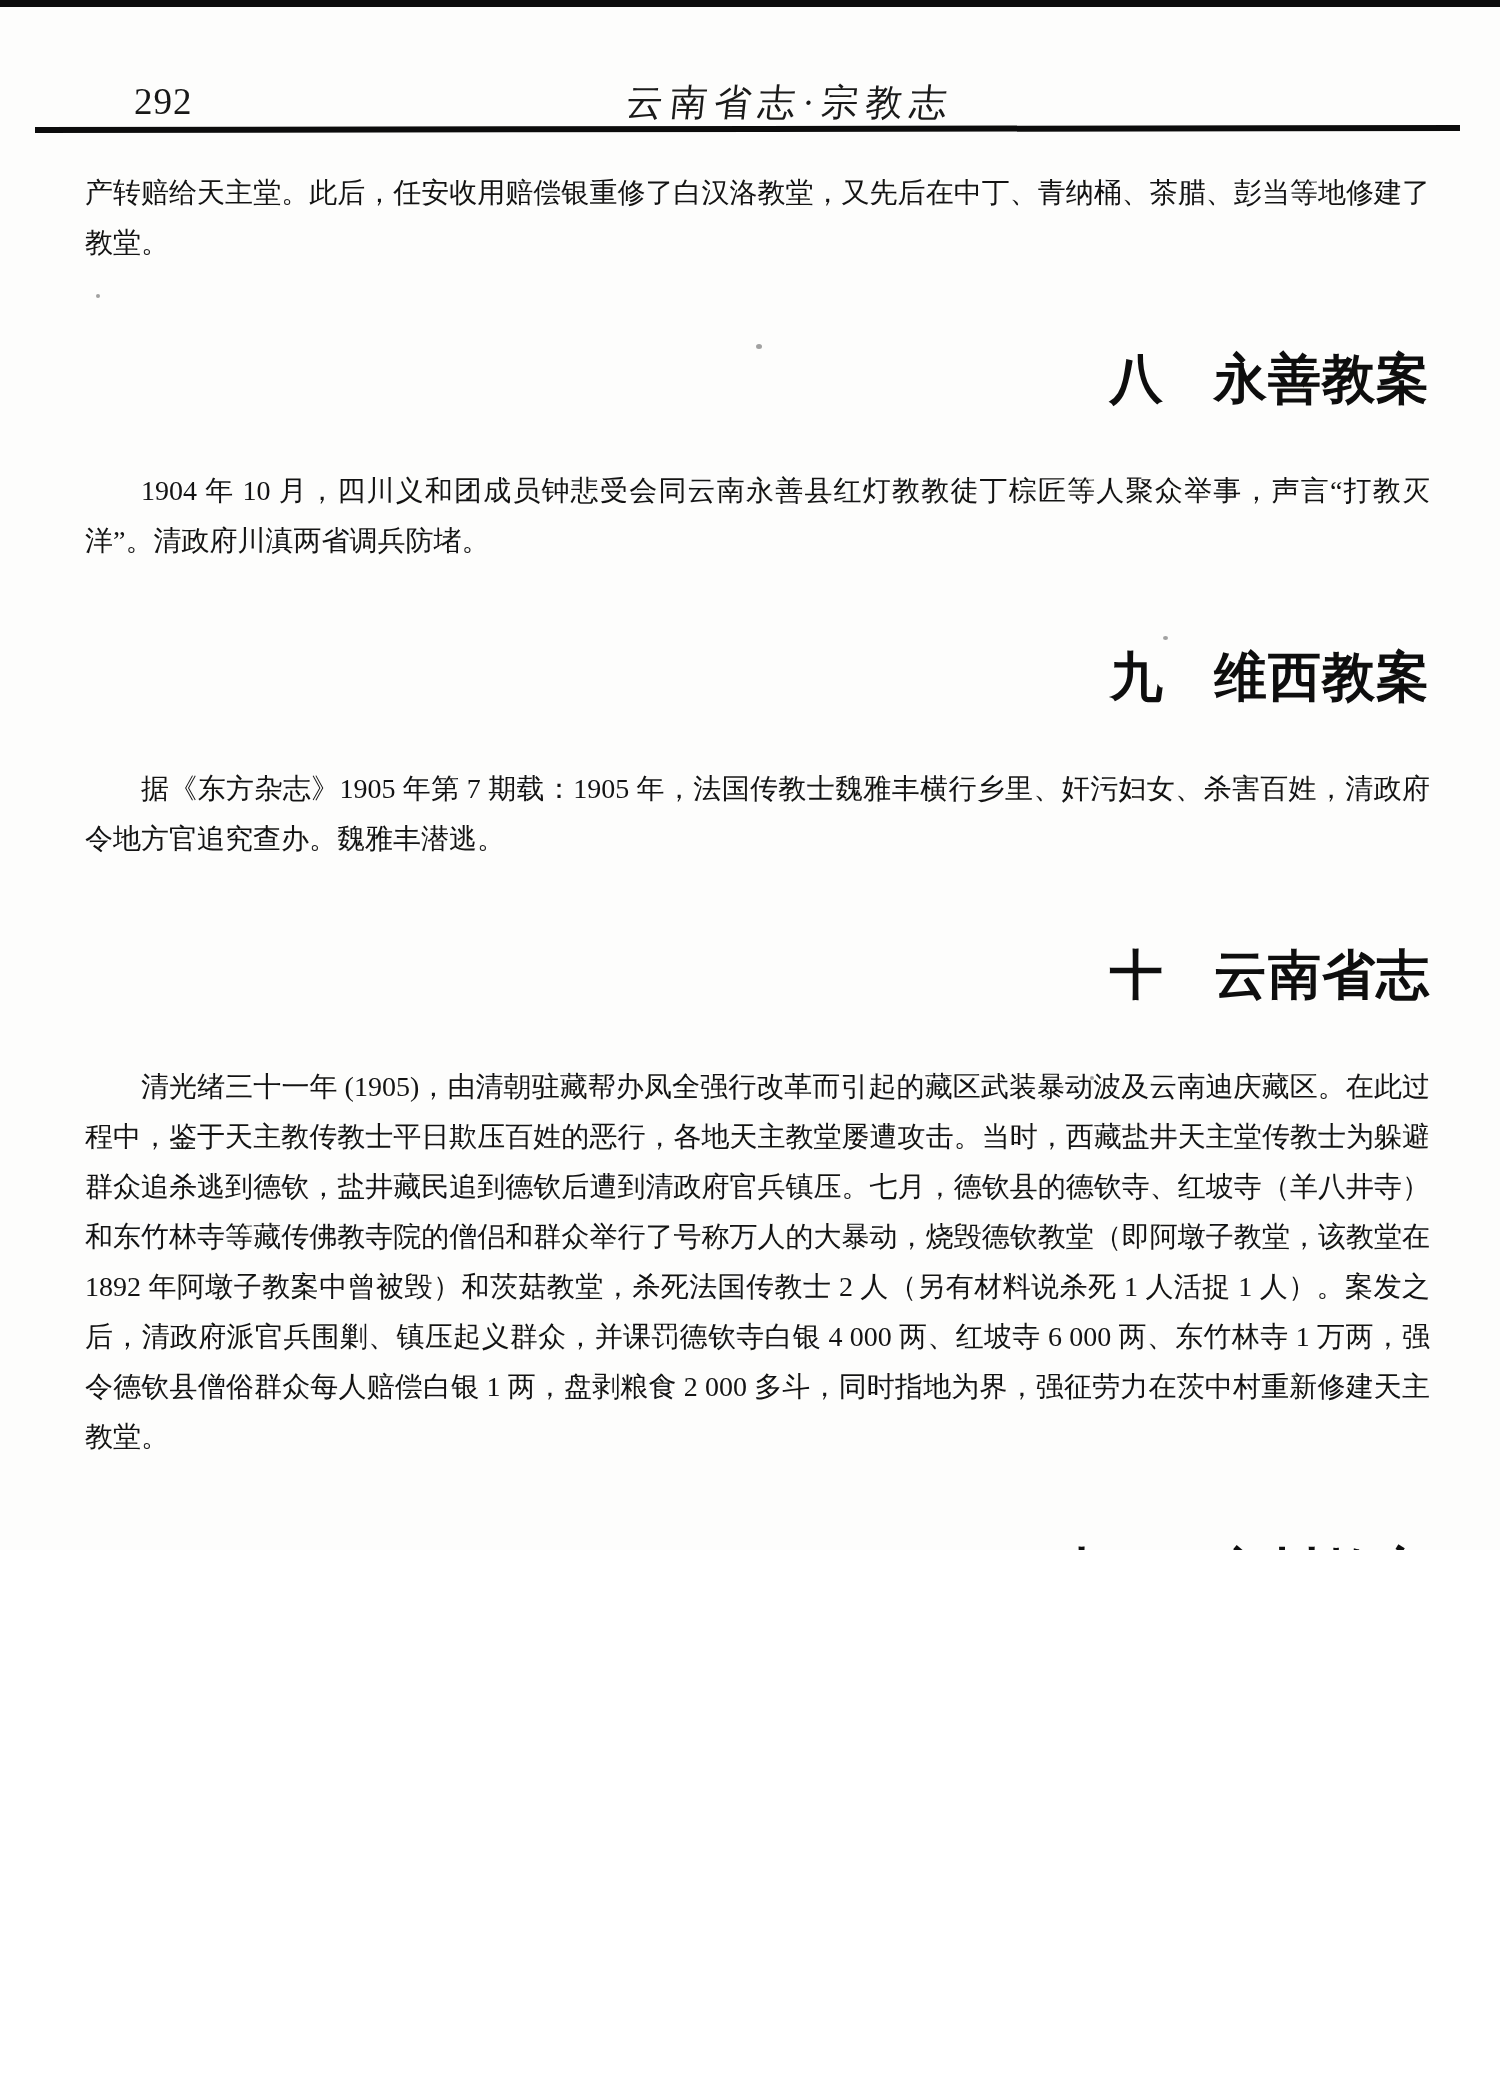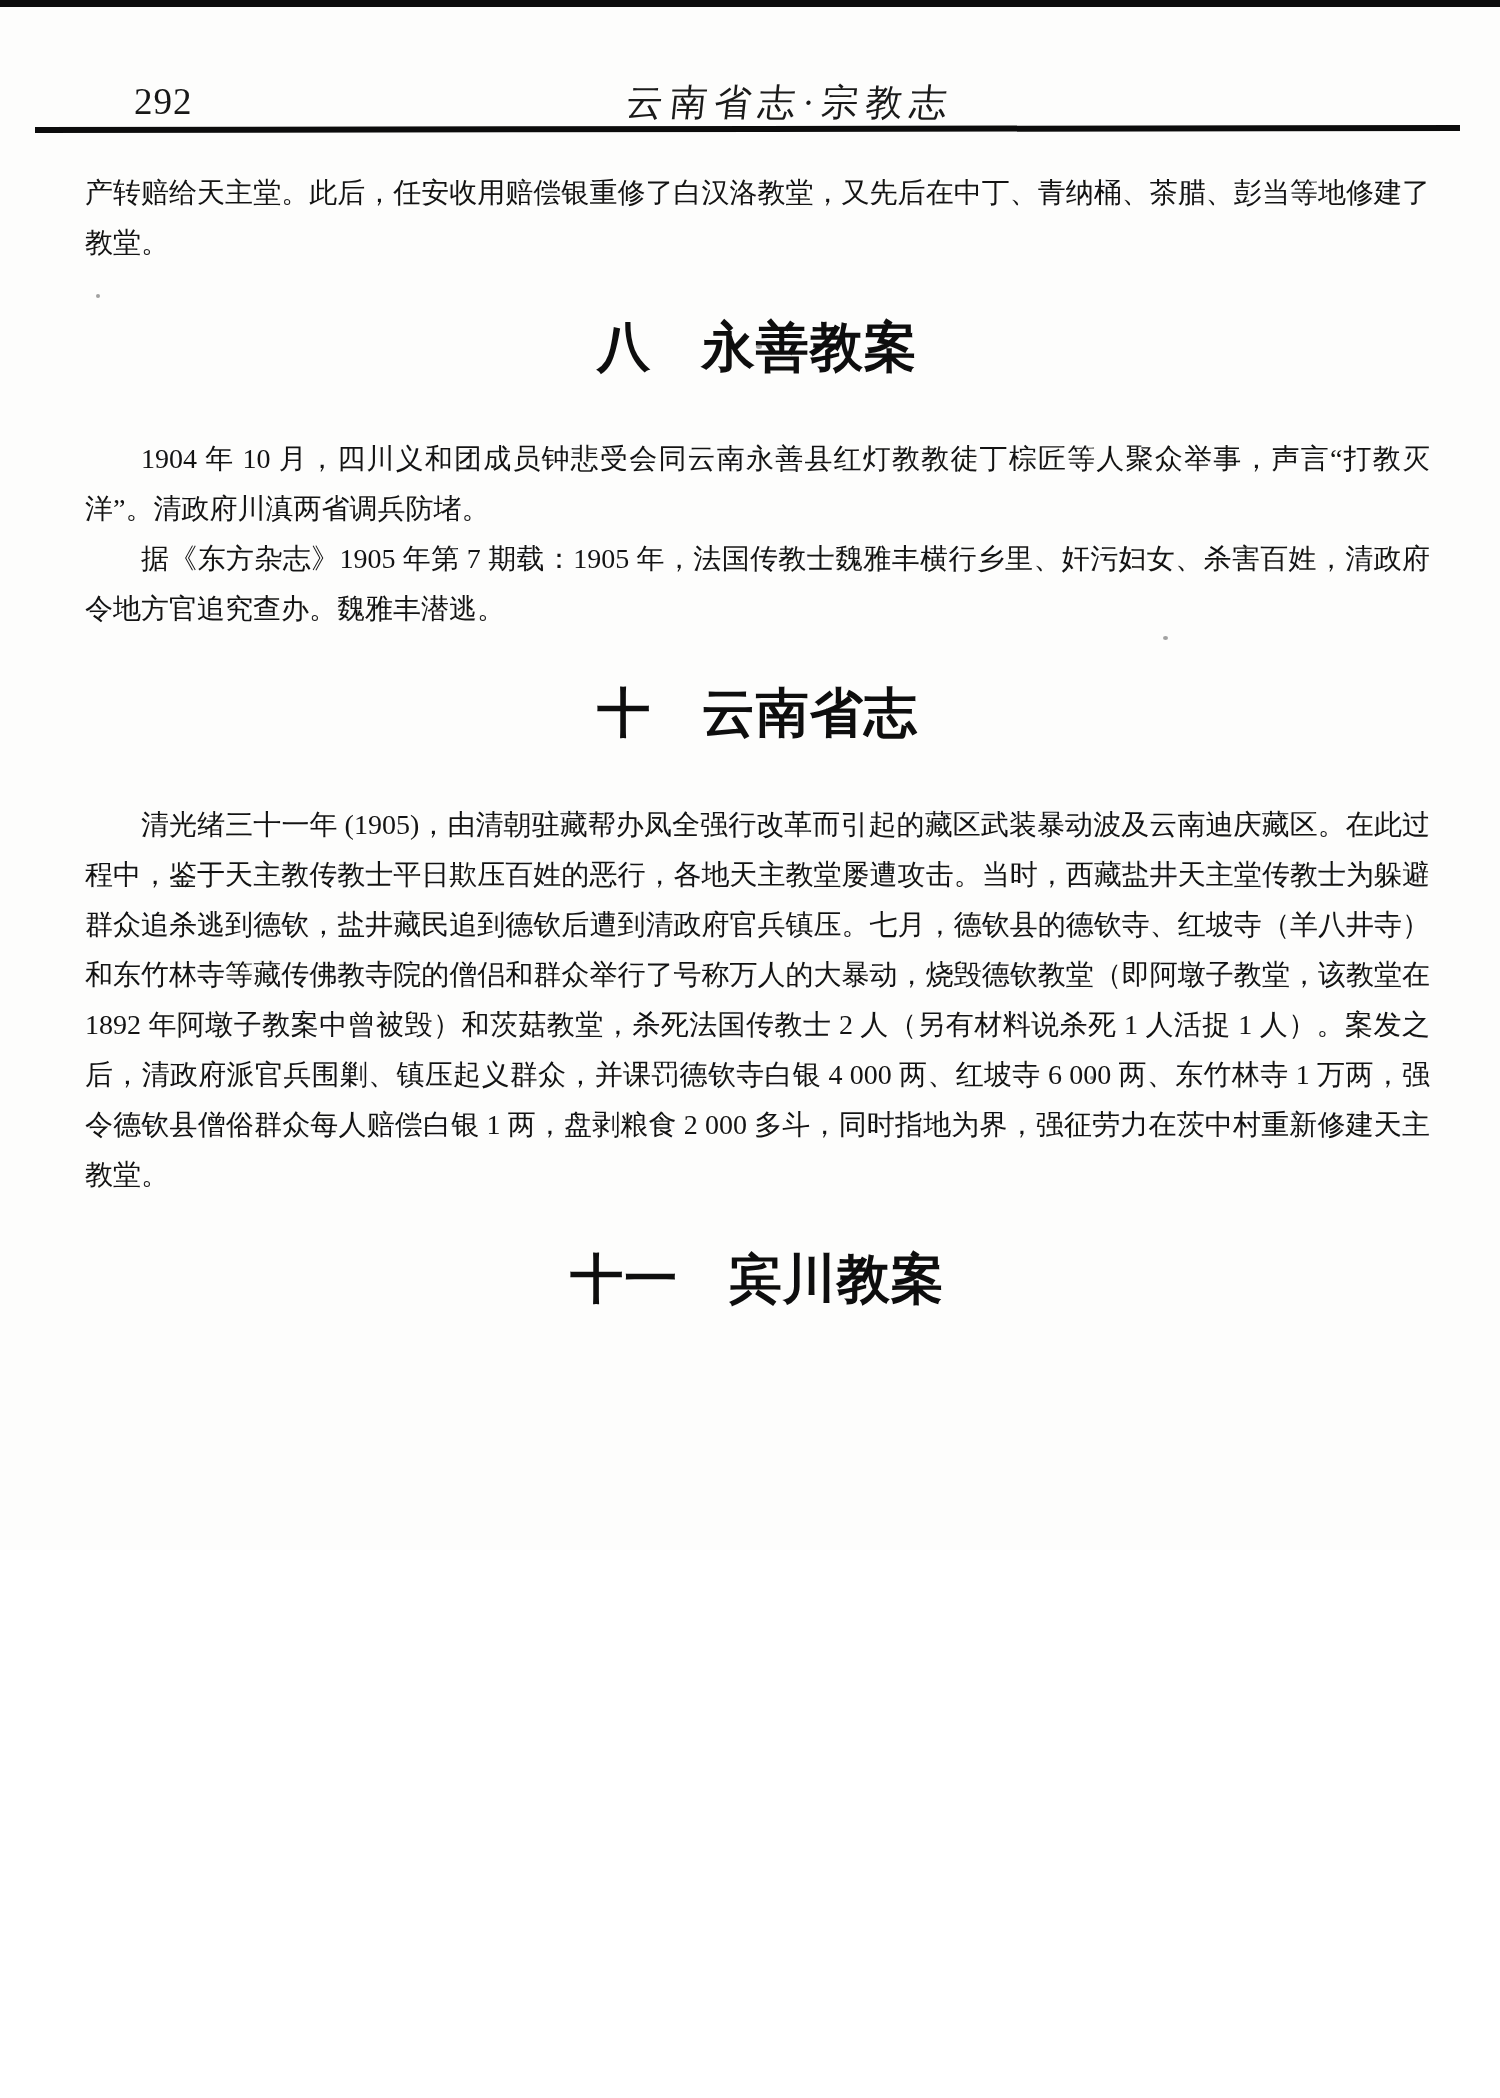--- a/index.html
+++ b/index.html
@@ -69,22 +69,22 @@
     line-height: 50px;
     text-align: justify;
     text-justify: inter-ideograph;
     color: #131313;
   }
   .para.indent {
     text-indent: 2em;
     font-family: Liberation Serif, serif;
   }
   .heading {
-    margin: 48px 0 56px 0;
-    text-align: center;
+    margin: 80px 0 56px 0;
+    text-align: right;
     font-family: "Liberation Sans", "DejaVu Sans", sans-serif;
     font-weight: 900;
     font-size: 53px;
     line-height: 62px;
     color: #0e0e0e;
     letter-spacing: 1px;
   }
   .heading .h-num {
     margin-right: 0.95em;
   }
@@ -114,20 +114,21 @@
 
   <div class="header-rule"></div>
 
   <main class="body-text">
 
     <p class="para">产转赔给天主堂。此后，任安收用赔偿银重修了白汉洛教堂，又先后在中丁、青纳桶、茶腊、彭当等地修建了教堂。</p>
 
     <h2 class="heading"><span class="h-num">八</span><span class="h-title">永善教案</span></h2>
     <p class="para indent">1904 年 10 月，四川义和团成员钟悲受会同云南永善县红灯教教徒丁棕匠等人聚众举事，声言“打教灭洋”。清政府川滇两省调兵防堵。</p>
 
+    <h2 class="heading"><span class="h-num">九</span><span class="h-title">维西教案</span></h2>
     <p class="para indent">据《东方杂志》1905 年第 7 期载：1905 年，法国传教士魏雅丰横行乡里、奸污妇女、杀害百姓，清政府令地方官追究查办。魏雅丰潜逃。</p>
 
     <h2 class="heading"><span class="h-num">十</span><span class="h-title">云南省志</span></h2>
     <p class="para indent">清光绪三十一年 (1905)，由清朝驻藏帮办凤全强行改革而引起的藏区武装暴动波及云南迪庆藏区。在此过程中，鉴于天主教传教士平日欺压百姓的恶行，各地天主教堂屡遭攻击。当时，西藏盐井天主堂传教士为躲避群众追杀逃到德钦，盐井藏民追到德钦后遭到清政府官兵镇压。七月，德钦县的德钦寺、红坡寺（羊八井寺）和东竹林寺等藏传佛教寺院的僧侣和群众举行了号称万人的大暴动，烧毁德钦教堂（即阿墩子教堂，该教堂在 1892 年阿墩子教案中曾被毁）和茨菇教堂，杀死法国传教士 2 人（另有材料说杀死 1 人活捉 1 人）。案发之后，清政府派官兵围剿、镇压起义群众，并课罚德钦寺白银 4 000 两、红坡寺 6 000 两、东竹林寺 1 万两，强令德钦县僧俗群众每人赔偿白银 1 两，盘剥粮食 2 000 多斗，同时指地为界，强征劳力在茨中村重新修建天主教堂。</p>
 
     <h2 class="heading"><span class="h-num">十一</span><span class="h-title">宾川教案</span></h2>
 
   </main>
 
   <div class="speck speck-1"></div>

